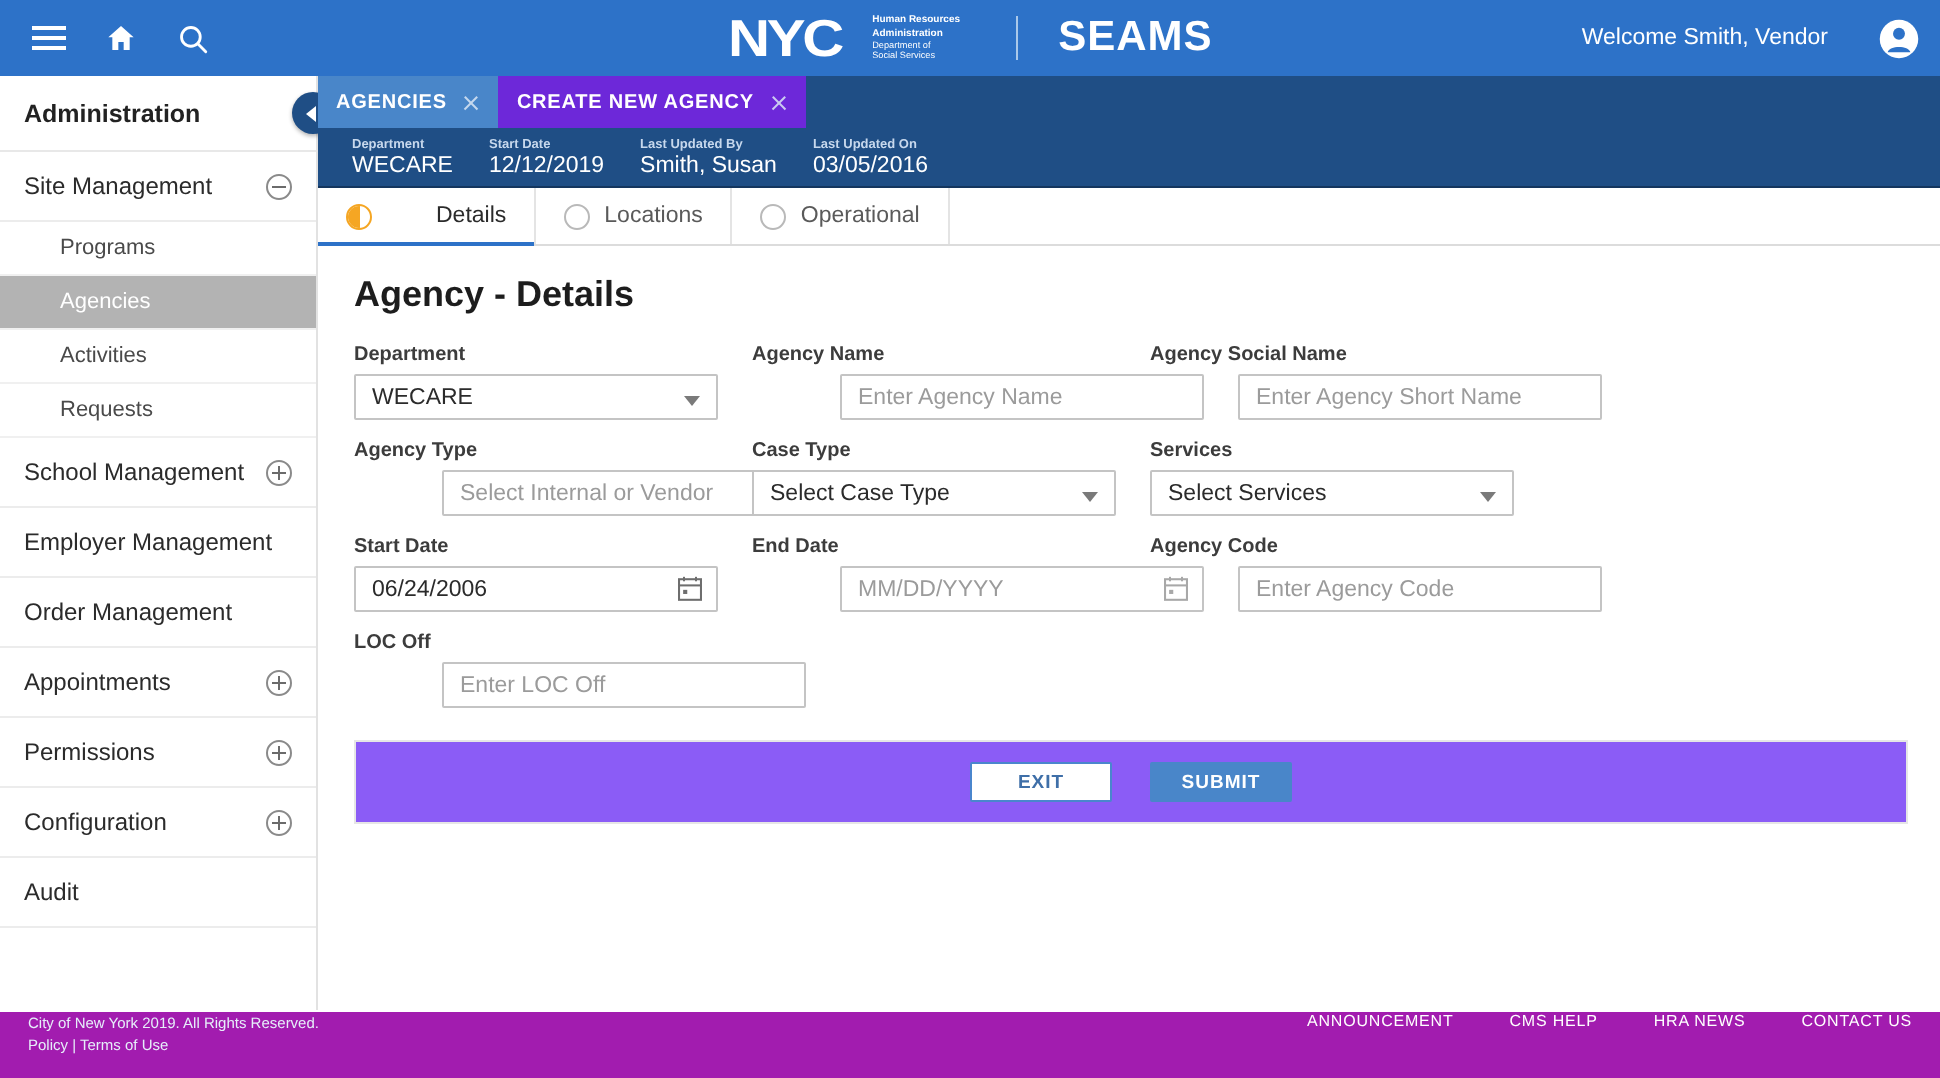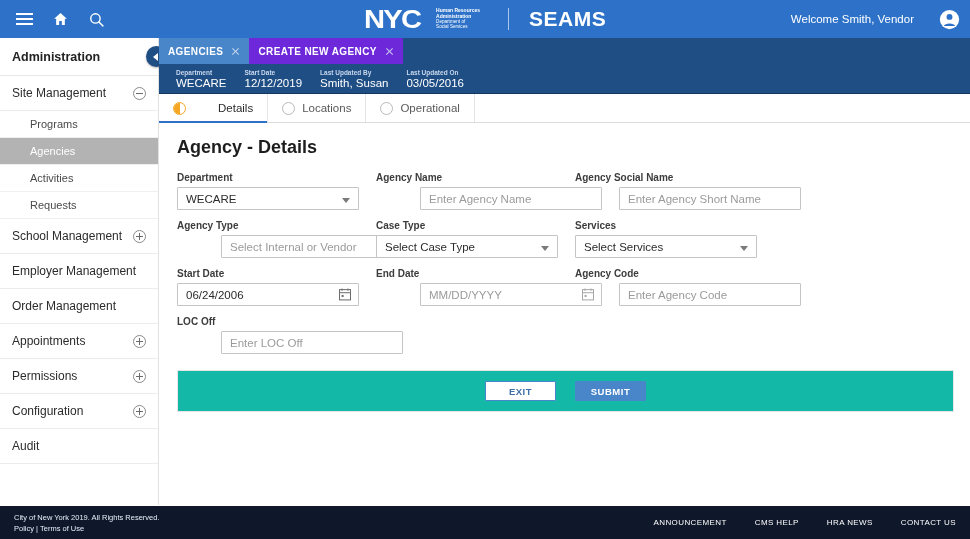--- a/index.html
+++ b/index.html
@@ -173,34 +173,34 @@
   .caret {
     position: absolute; right: 8px; top: 10px;
     width: 0; height: 0; border-left: 4px solid transparent; border-right: 4px solid transparent;
     border-top: 5px solid #7a7a7a;
   }
   .cal {
     position: absolute; right: 7px; top: 4px; width: 12px; height: 13px;
   }
 
   .btnbar {
-    margin: 16px 16px 0 18px; height: 42px; background: #14b8a6; border: 1px solid #e6e6e6;
+    margin: 16px 16px 0 18px; height: 42px; background: #8b5cf6; border: 1px solid #e6e6e6;
     display: flex; align-items: center; justify-content: center; gap: 19px;
   }
   .btn {
     height: 20px; min-width: 71px; font-size: 9.5px; font-weight: bold; letter-spacing: .5px;
     display: flex; align-items: center; justify-content: center; cursor: pointer; border-radius: 1px;
   }
   .btn.exit { background: #ffffff; border: 1px solid #4a86cd; color: #3f6fa8; }
   .btn.submit { background: #4986c9; border: 1px solid #4986c9; color: #ffffff; }
 
   
   .footer {
     position: absolute; left: 0; bottom: 0; width: 970px; height: 34px;
-    background: #0f172a; display: flex; align-items: center; justify-content: space-between;
+    background: #a21caf; display: flex; align-items: flex-start; justify-content: space-between;
     padding: 0 14px; border-top: 1px solid #ffffff;
   }
   .f-left { font-size: 7.5px; color: #e6eefa; line-height: 11px; }
   .f-left a { color: #e6eefa; text-decoration: none; }
   .f-right { display: flex; gap: 28px; }
   .f-right a { font-size: 8px; color: #ffffff; text-decoration: none; letter-spacing: .4px; }
 </style>
 </head>
 <body>
 

